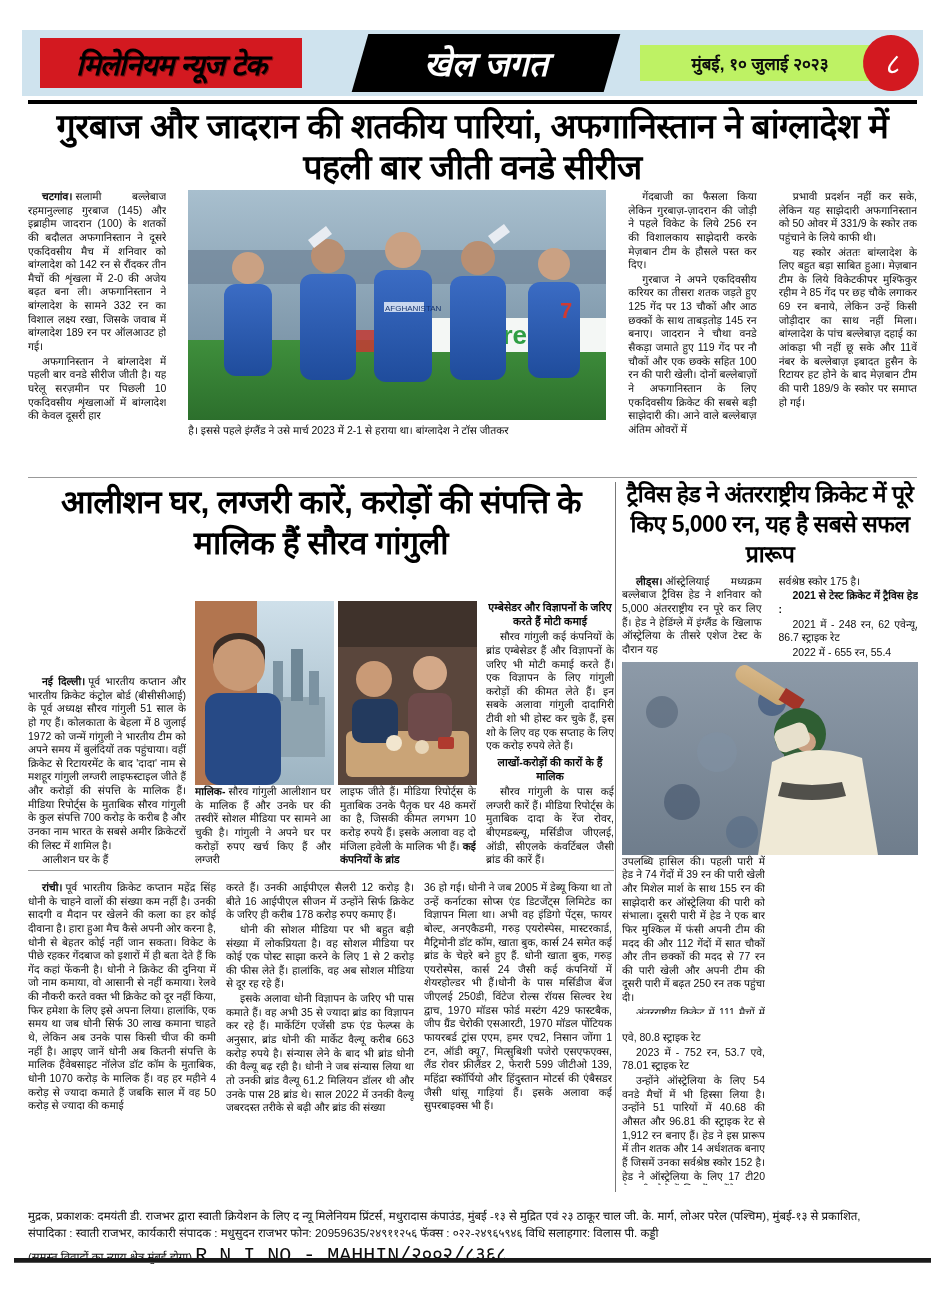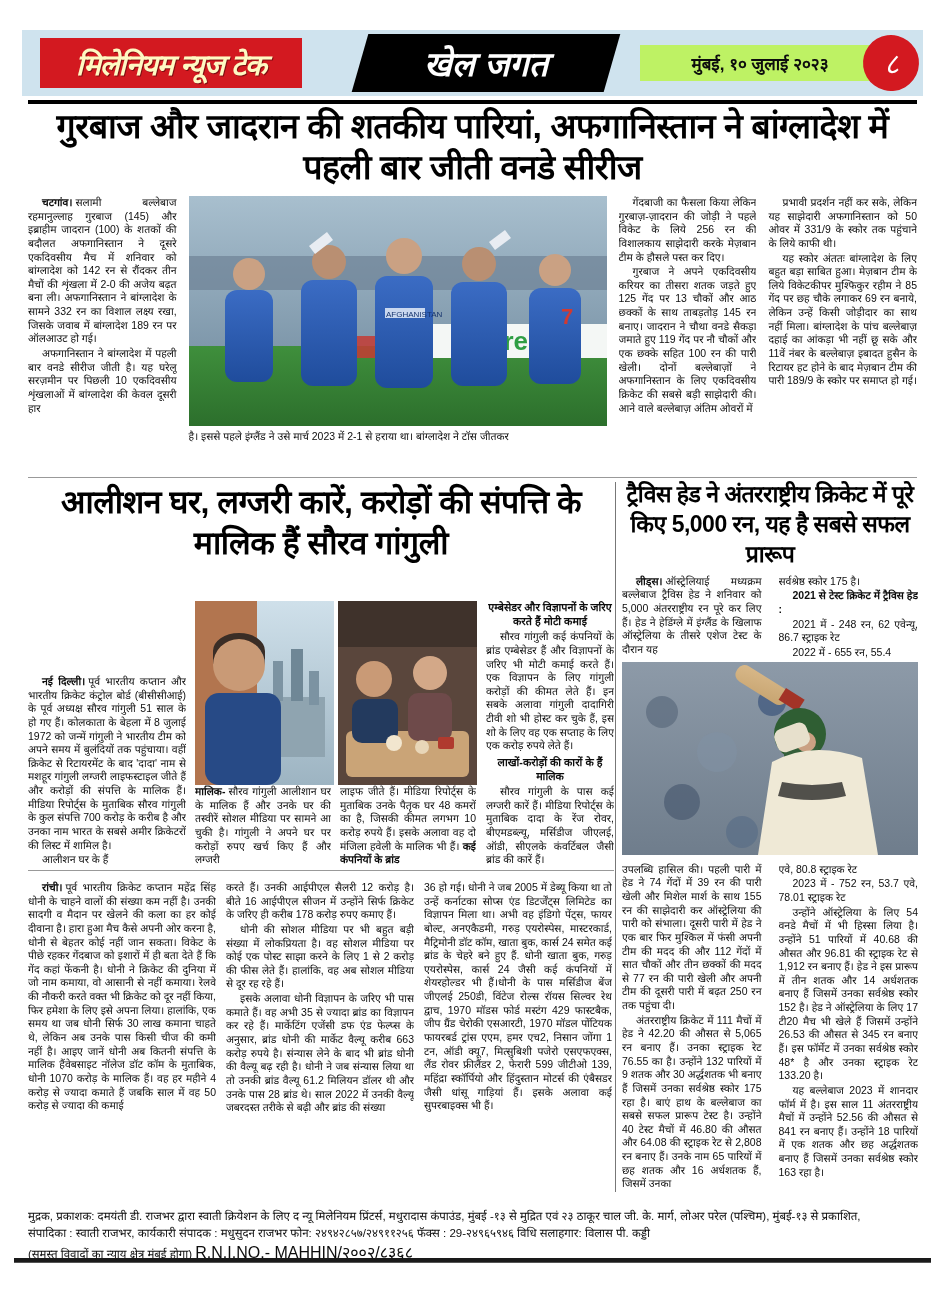--- a/index.html
+++ b/index.html
@@ -2,21 +2,21 @@
 <html lang="hi"><head>
 <meta charset="utf-8">
 <style>
   html,body{margin:0;padding:0;background:#e9e9e9;}
   .page{position:relative;width:945px;height:1296px;background:#ffffff;margin:0 auto;
         font-family:"Liberation Sans",sans-serif;color:#0d0d0d;overflow:hidden;}
   
   .band{position:absolute;left:22px;right:22px;top:30px;height:66px;background:#cfe3ee;}
   .brand-box{position:absolute;left:18px;top:8px;width:262px;height:50px;background:#d31920;
              display:flex;align-items:center;justify-content:center;}
-  .brand-box span{color:#fef9c3;font-weight:bold;font-style:italic;font-size:29px;
+  .brand-box span{color:#000000;font-weight:bold;font-style:italic;font-size:29px;
                   text-shadow:1px 1px 0 #7e0d11;letter-spacing:-1px;white-space:nowrap;}
   .section-box{position:absolute;left:338px;top:4px;width:252px;height:58px;background:#000;
                transform:skewX(-16deg);display:flex;align-items:center;justify-content:center;}
   .section-box span{transform:skewX(16deg);color:#fff;font-weight:bold;font-style:italic;
                     font-size:34px;white-space:nowrap;}
   .date-box{position:absolute;left:618px;top:15px;width:240px;height:36px;background:#bef264;
             display:flex;align-items:center;justify-content:center;font-weight:bold;font-size:17px;
             white-space:nowrap;}
   .page-badge{position:absolute;right:4px;top:5px;width:56px;height:56px;border-radius:50%;
               background:#d31920;color:#fff;display:flex;align-items:center;justify-content:center;
@@ -27,21 +27,21 @@
   p.news{margin:0 0 1px 0;font-size:10.5px;line-height:1.3;text-align:justify;text-indent:14px;}
   p.news .dl{margin-right:3px;}
   p.plain{text-indent:0;}
   .col{overflow:hidden;}
   .subhead{font-weight:bold;font-size:10.8px;line-height:1.3;text-align:center;margin:2px 0;}
   .vrule{position:absolute;width:1px;background:#777;}
   .hrule{position:absolute;height:1px;background:#999;}
   
   .a1{position:absolute;left:28px;right:28px;top:106px;}
   .a1 .hl{font-size:34px;line-height:1.22;}
-  .a1-body{display:flex;gap:12px;margin-top:7px;height:322px;}
+  .a1-body{display:flex;gap:22px;margin-top:1px;height:322px;}
   .a1-c1{width:152px;}
   .a1-photo-wrap{width:418px;}
   .a1-c2{width:141px;}
   .a1-c3{width:152px;}
   .photo{display:block;}
   .caption{font-size:10.5px;line-height:1.35;text-align:justify;margin-top:3px;}
   
   .a2{position:absolute;left:28px;top:482px;width:586px;}
   .a2 .hl{font-size:32px;line-height:1.28;}
   .a2-body{display:flex;gap:9px;margin-top:6px;height:298px;align-items:flex-end;}
@@ -50,30 +50,30 @@
   .a2-photos{display:flex;gap:4px;height:184px;}
   .a2-caps{display:flex;gap:9px;flex:1;overflow:hidden;}
   .a2-caps .col{width:136px;}
   .a2-c3{width:128px;}
   
   .a3{position:absolute;left:622px;top:480px;width:296px;}
   .a3 .hl{font-size:23px;line-height:1.3;}
   .a3-cols{display:flex;gap:17px;}
   .a3-cols .col{width:143px;}
   .a3-top{height:84px;margin-top:5px;}
-  .a3-bottom{height:330px;margin-top:8px;}
+  .a3-bottom{height:330px;margin-top:0;flex-direction:column;}
   .a3 .photo{margin-top:3px;}
   
   .a4{position:absolute;left:28px;top:874px;width:586px;}
   .a4 .hl{font-size:30px;line-height:1.27;}
   .a4-body{display:flex;gap:10px;margin-top:7px;height:238px;}
   .a4-body .col{width:188px;}
   
   .footer{position:absolute;left:28px;right:28px;top:1208px;font-size:11.5px;line-height:1.45;}
-  .footer .f3 .rni{font-family:Liberation Sans, sans-serif;font-size:16px;text-align:center;}
+  .footer .f3 .rni{font-family:Liberation Mono, monospace;font-size:20px;text-align:center;}
   .rule-bottom{position:absolute;left:14px;right:14px;top:1258px;height:4px;background:#1a1a1a;
                border-bottom:1px solid #555;}
 </style>
 </head>
 <body>
 
 <div class="page">
 
   <header class="band">
     <div class="brand-box">
@@ -275,21 +275,21 @@
         <p class="news">इसके अलावा धोनी विज्ञापन के जरिए भी पास कमाते हैं। वह अभी 35 से ज्यादा ब्रांड का विज्ञापन कर रहे हैं। मार्केटिंग एजेंसी डफ एंड फेल्प्स के अनुसार, ब्रांड धोनी की मार्केट वैल्यू करीब 663 करोड़ रुपये है। संन्यास लेने के बाद भी ब्रांड धोनी की वैल्यू बढ़ रही है। धोनी ने जब संन्यास लिया था तो उनकी ब्रांड वैल्यू 61.2 मिलियन डॉलर थी और उनके पास 28 ब्रांड थे। साल 2022 में उनकी वैल्यू जबरदस्त तरीके से बढ़ी और ब्रांड की संख्या</p>
       </div>
       <div class="col">
         <p class="news plain">36 हो गई। धोनी ने जब 2005 में डेब्यू किया था तो उन्हें कर्नाटका सोप्स एंड डिटर्जेंट्स लिमिटेड का विज्ञापन मिला था। अभी वह इंडिगो पेंट्स, फायर बोल्ट, अनएकैडमी, गरुड़ एयरोस्पेस, मास्टरकार्ड, मैट्रिमोनी डॉट कॉम, खाता बुक, कार्स 24 समेत कई ब्रांड के चेहरे बने हुए हैं. धोनी खाता बुक, गरुड़ एयरोस्पेस, कार्स 24 जैसी कई कंपनियों में शेयरहोल्डर भी हैं।धोनी के पास मर्सिडीज बेंज जीएलई 250डी, विंटेज रोल्स रॉयस सिल्वर रेथ द्वाच, 1970 मॉडस फोर्ड मस्टंग 429 फास्टबैक, जीप ग्रैंड चेरोकी एसआरटी, 1970 मॉडल पोंटियक फायरबर्ड ट्रांस एएम, हमर एच2, निसान जोंगा 1 टन, ऑडी क्यू7, मित्सुबिशी पजेरो एसएफएक्स, लैंड रोवर फ्रीलैंडर 2, फेरारी 599 जीटीओ 139, महिंद्रा स्कॉर्पियो और हिंदुस्तान मोटर्स की एंबैसडर जैसी धांसू गाड़ियां हैं। इसके अलावा कई सुपरबाइक्स भी हैं।</p>
       </div>
     </div>
   </section>
 
   <footer class="footer">
     <div class="f1">मुद्रक, प्रकाशक: दमयंती डी. राजभर द्वारा स्वाती क्रियेशन के लिए द न्यू मिलेनियम प्रिंटर्स, मधुरादास कंपाउंड, मुंबई -१३ से मुद्रित एवं २३ ठाकूर चाल जी. के. मार्ग, लोअर परेल (पश्चिम), मुंबई-१३ से प्रकाशित,</div>
-    <div class="f2">संपादिका : स्वाती राजभर, कार्यकारी संपादक : मधुसुदन राजभर फोन: २४९४२८५७/२४९११२५६ फॅक्स : 29-२४९६५९४६ विधि सलाहगार: विलास पी. कड्डी</div>
+    <div class="f2">संपादिका : स्वाती राजभर, कार्यकारी संपादक : मधुसुदन राजभर फोन: 20959635/२४९११२५६ फॅक्स : ०२२-२४९६५९४६ विधि सलाहगार: विलास पी. कड्डी</div>
     <div class="f3">
       <span>(समस्त विवादों का न्याय क्षेत्र मुंबई होगा)</span>
       <span class="rni">R.N.I.NO.- MAHHIN/२००२/८३६८</span>
     </div>
   </footer>
   <div class="rule-bottom"></div>
 
 </div>
 
 </body></html>

